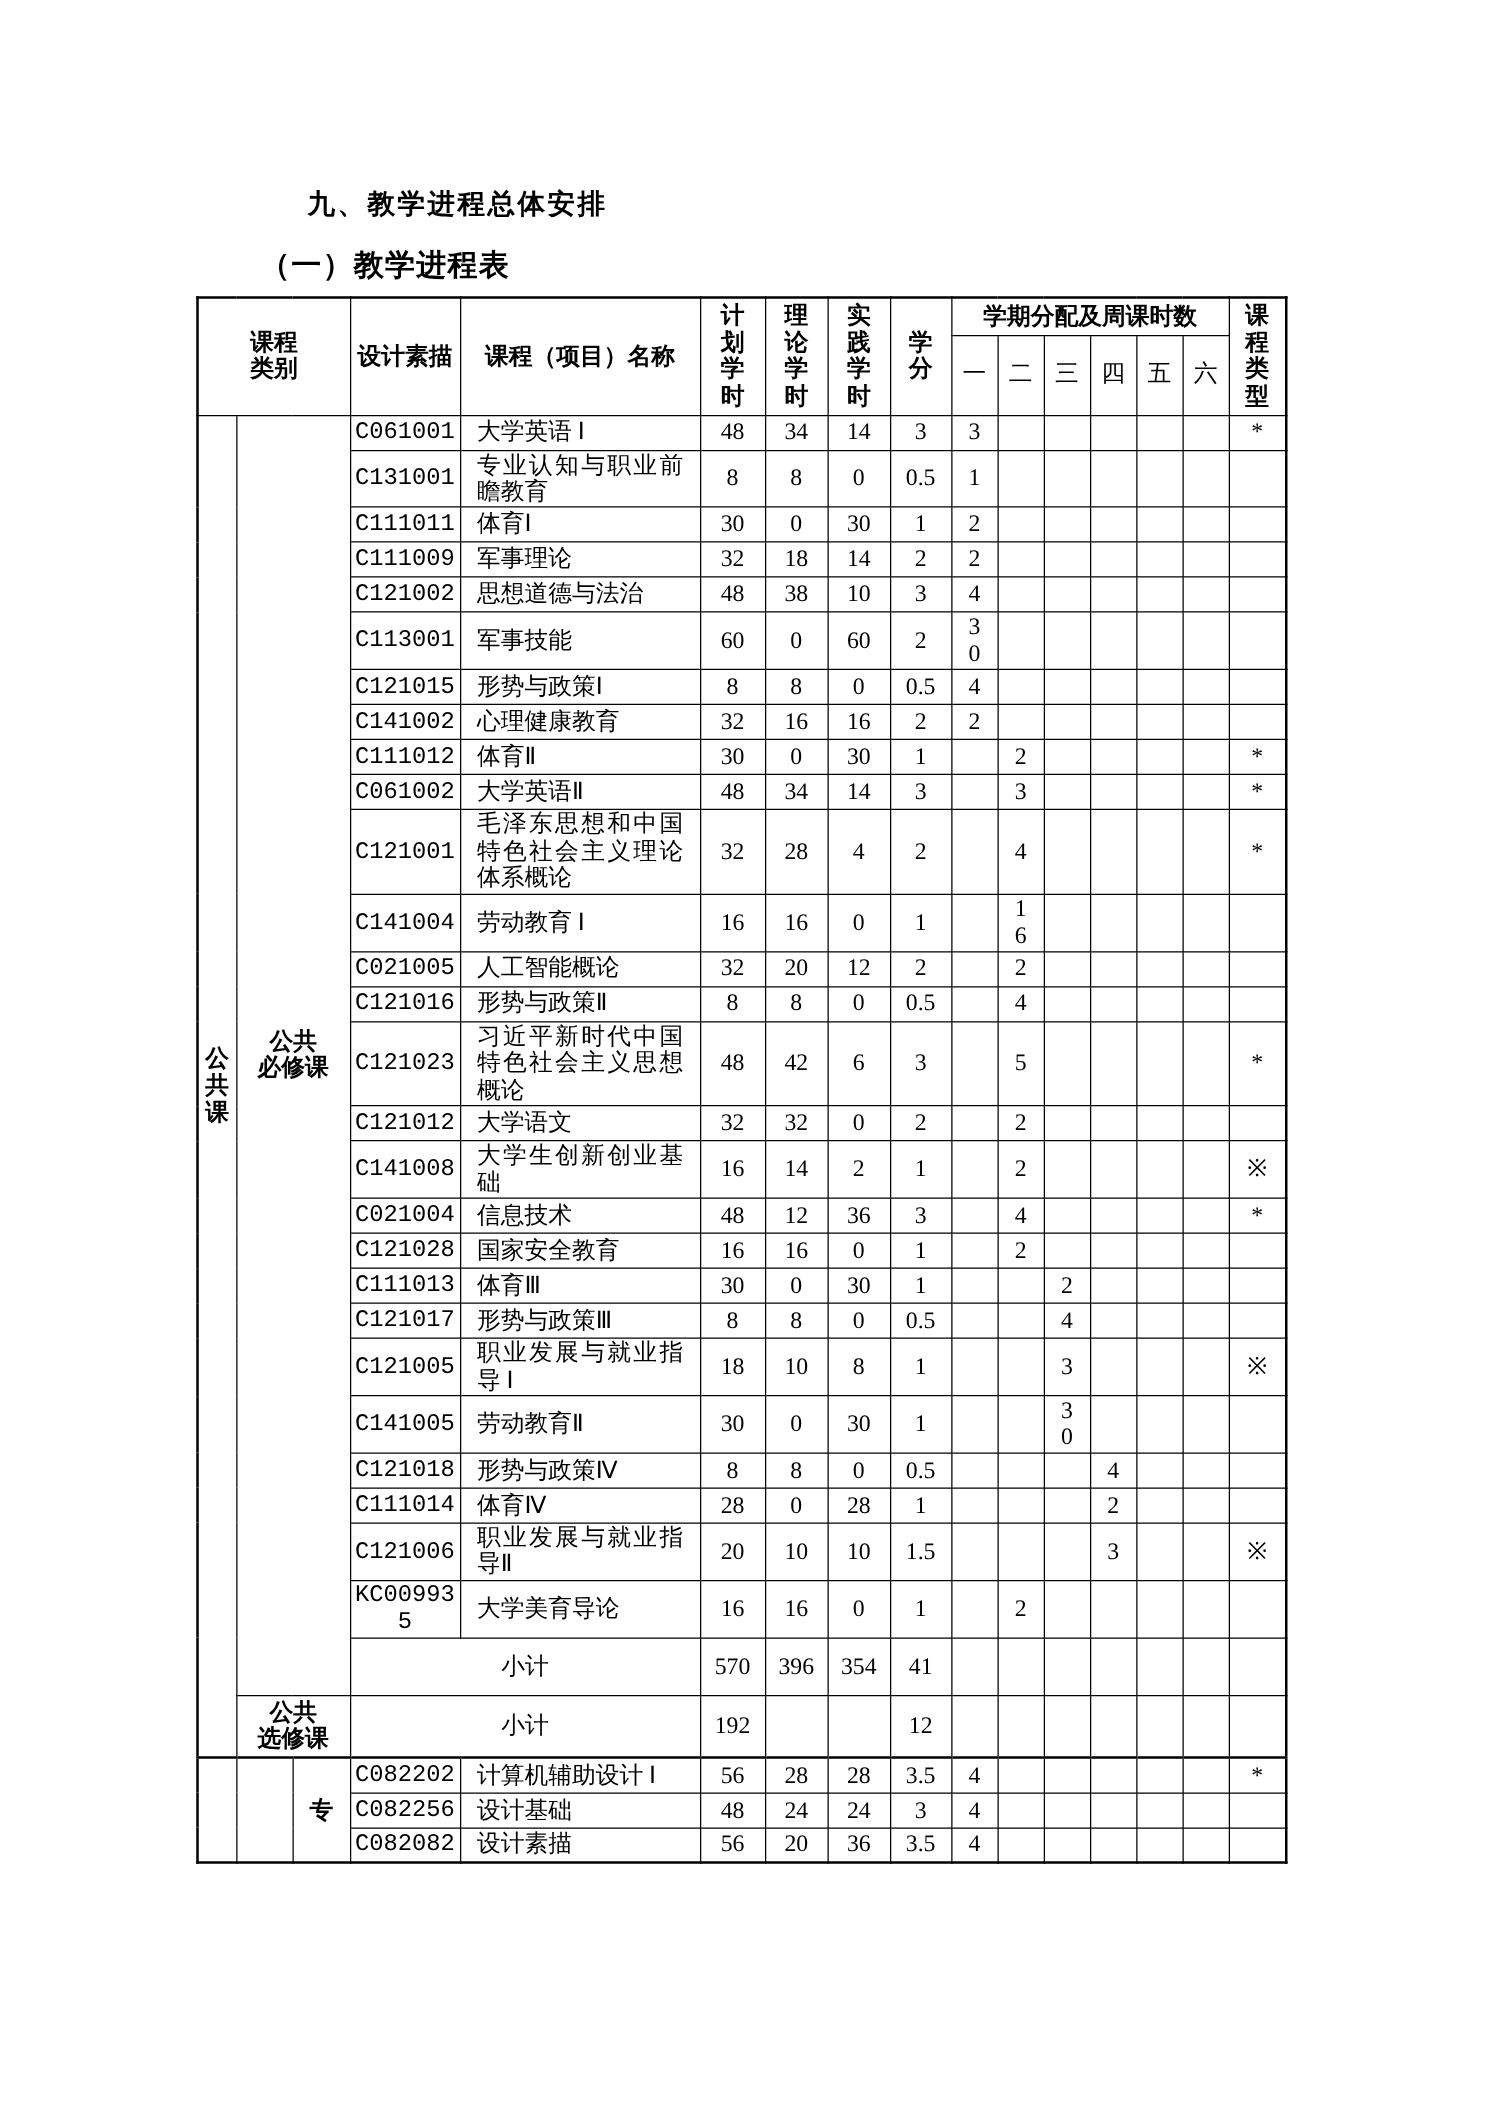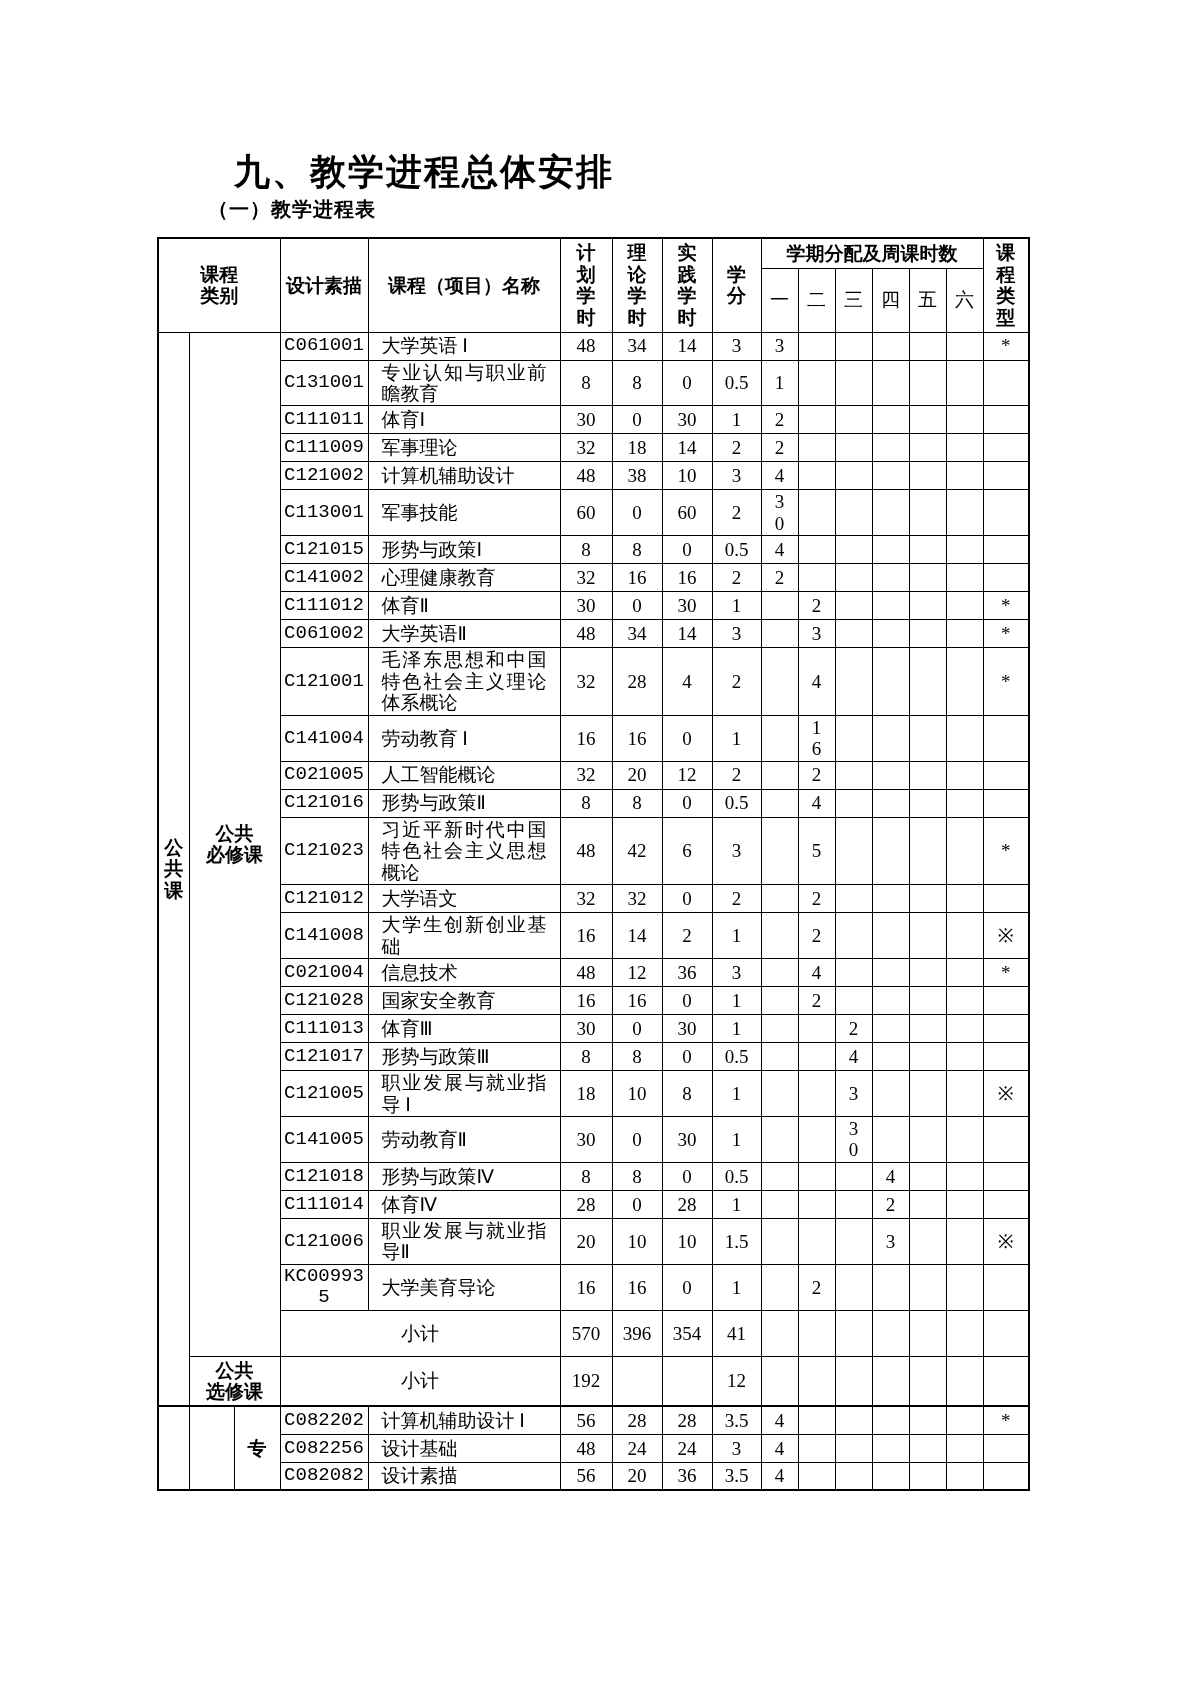--- a/index.html
+++ b/index.html
@@ -4,29 +4,29 @@
 <style>
   html,body{margin:0;padding:0;}
   body{
     position:relative;
     width:1191px;height:1684px;
     background:#ffffff;
     font-family:"Liberation Serif", serif;
     color:#000;
   }
   .page-title{
-    position:absolute;left:234px;top:148px;
+    position:absolute;left:246px;top:148px;
     font-family:"Liberation Sans", sans-serif;
-    font-size:36px;font-weight:bold;letter-spacing:2px;
+    font-size:22px;font-weight:bold;letter-spacing:2px;
     white-space:nowrap;
   }
   .page-subtitle{
     position:absolute;left:208px;top:196px;
     font-family:"Liberation Sans", sans-serif;
-    font-size:20px;font-weight:bold;letter-spacing:1px;
+    font-size:24px;font-weight:bold;letter-spacing:1px;
     white-space:nowrap;
   }
   .tbl-wrap{position:absolute;left:157px;top:237px;}
   table{
     border-collapse:collapse;
     table-layout:fixed;
     width:871px;
     border:2px solid #000;
   }
   td{
@@ -184,21 +184,21 @@
     <td>2</td>
     <td></td>
     <td></td>
     <td></td>
     <td></td>
     <td></td>
     <td></td>
   </tr>
         <tr>
     <td class="num">C121002</td>
-    <td class="name">计算机辅助设计</td>
+    <td class="name">思想道德与法治</td>
     <td>48</td>
     <td>38</td>
     <td>10</td>
     <td>3</td>
     <td>4</td>
     <td></td>
     <td></td>
     <td></td>
     <td></td>
     <td></td>

